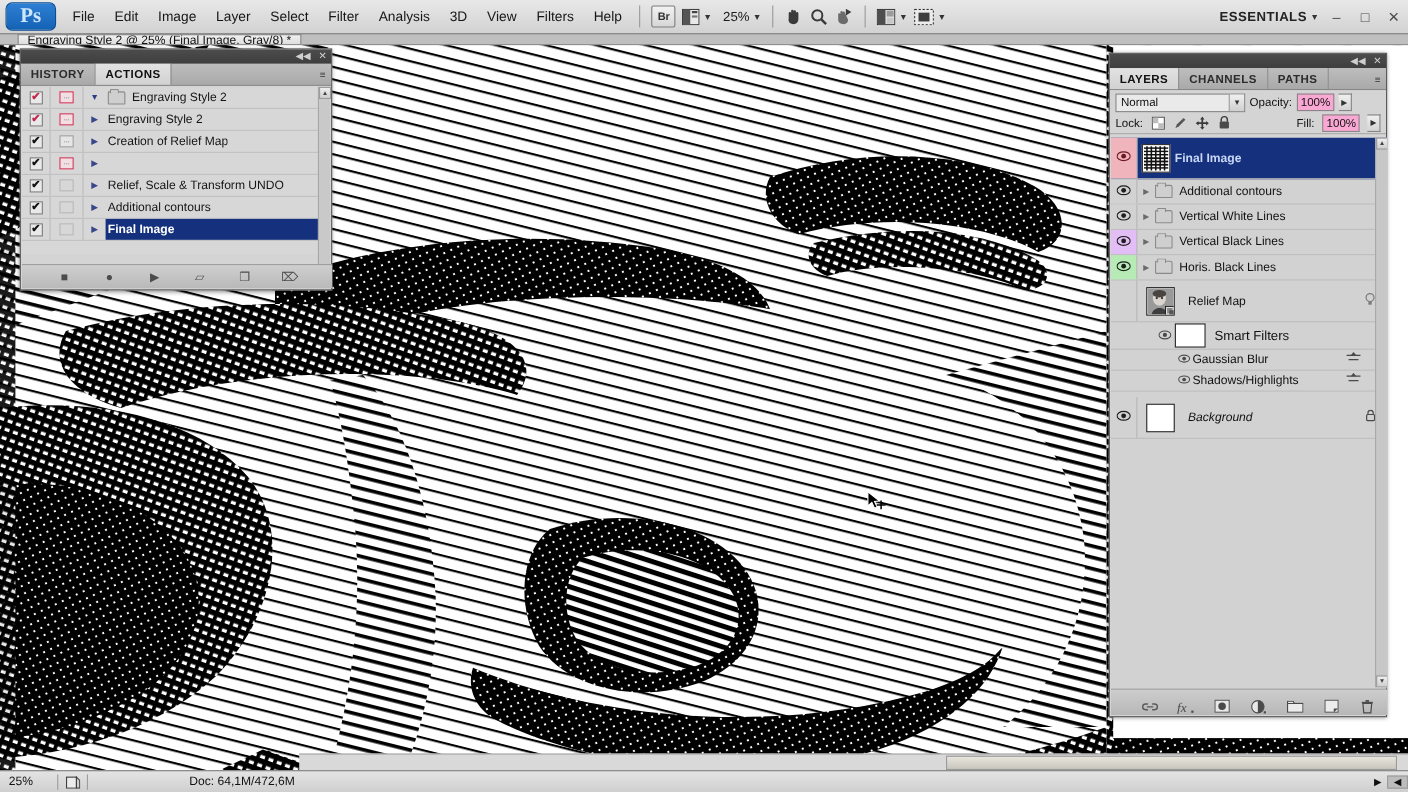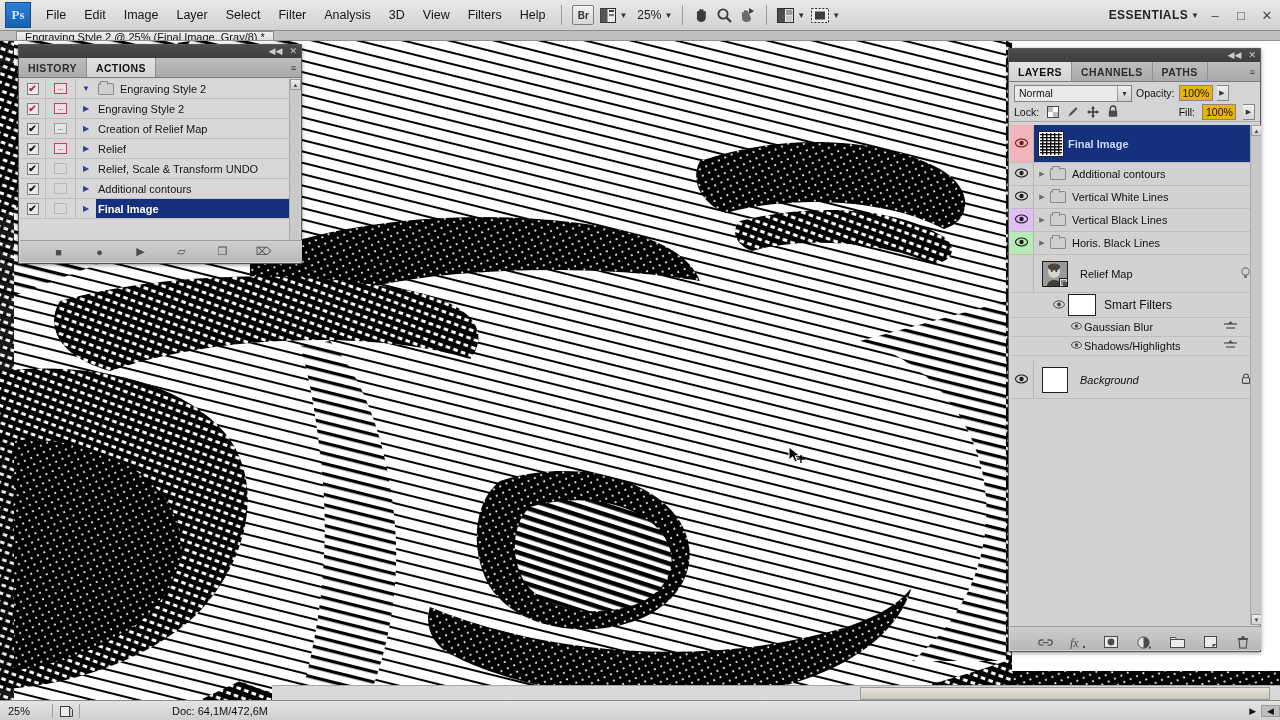--- a/index.html
+++ b/index.html
@@ -14,24 +14,24 @@
   #app { position:relative; width:1280px; height:720px; }
 
   
   .menubar{
     position:absolute; left:0; top:0; width:1280px; height:31px;
     background:linear-gradient(#e8e8e8,#d2d2d2);
     border-bottom:1px solid #8e8e8e;
     display:flex; align-items:center;
   }
   .ps-logo{
-    width:26px;height:26px;margin-left:5px;margin-right:6px;
+    width:46px;height:26px;margin-left:5px;margin-right:6px;
     background:linear-gradient(#2e7fd4,#1462b4);
-    border:1px solid #0d4e93;border-radius:0;
-    color:#cfe6ff;font-size:13px;font-weight:bold;
+    border:1px solid #0d4e93;border-radius:6px;
+    color:#cfe6ff;font-size:19px;font-weight:bold;
     display:flex;align-items:center;justify-content:center;
     font-family:"Liberation Serif",serif;
   }
   .menu-item{
     padding:4px 9px;font-size:12.5px;color:#161616;white-space:nowrap;cursor:default;
   }
   .mb-sep{ width:1px;height:20px;background:#9a9a9a;margin:0 7px; }
   .tool-btn{
     display:flex;align-items:center;justify-content:center;
     height:22px;min-width:22px;padding:0 3px;cursor:default;
@@ -181,21 +181,21 @@
   }
   .blend-sel{
     width:118px;height:17px;border:1px solid #838383;background:#eaeaea;
     display:flex;align-items:center;font-size:10.5px;padding-left:4px;color:#111;
   }
   .blend-sel .bcaret{ margin-left:auto;width:14px;height:15px;
     background:linear-gradient(#f0f0f0,#cfcfcf);border-left:1px solid #9b9b9b;
     display:flex;align-items:center;justify-content:center;font-size:7px;color:#333; }
   .opt-lbl{ font-size:10.5px;color:#111; }
   .numfield{
-    height:16px;border:1px solid #868686;background:#eab308;
+    height:16px;border:1px solid #868686;background:#f9a8d4;
     font-size:10.5px;display:flex;align-items:center;padding:0 3px;color:#111;
   }
   .stepper{ width:12px;height:16px;border:1px solid #868686;border-left:none;
     background:linear-gradient(#f0f0f0,#d4d4d4);display:flex;align-items:center;justify-content:center;
     font-size:7px;color:#333; }
   .lock-row{
     height:20px;display:flex;align-items:center;gap:7px;padding:0 5px;background:#d4d4d4;
     border-bottom:1px solid #a9a9a9;
     justify-content:center;
   }
@@ -483,23 +483,20 @@
       </div>
 
       <div class="act-row">
         <div class="act-chk">
           <span class="cbox">✔</span>
         </div>
         <div class="act-dlg">
           <span class="dbox on">···</span>
         </div>
         <div class="act-tri">▶</div>
-        <div class="act-labelwrap">
-          <span class="act-label">Relief</span>
-        </div>
       </div>
 
       <div class="act-row">
         <div class="act-chk">
           <span class="cbox">✔</span>
         </div>
         <div class="act-dlg">
           <span class="dbox off">·</span>
         </div>
         <div class="act-tri">▶</div>

